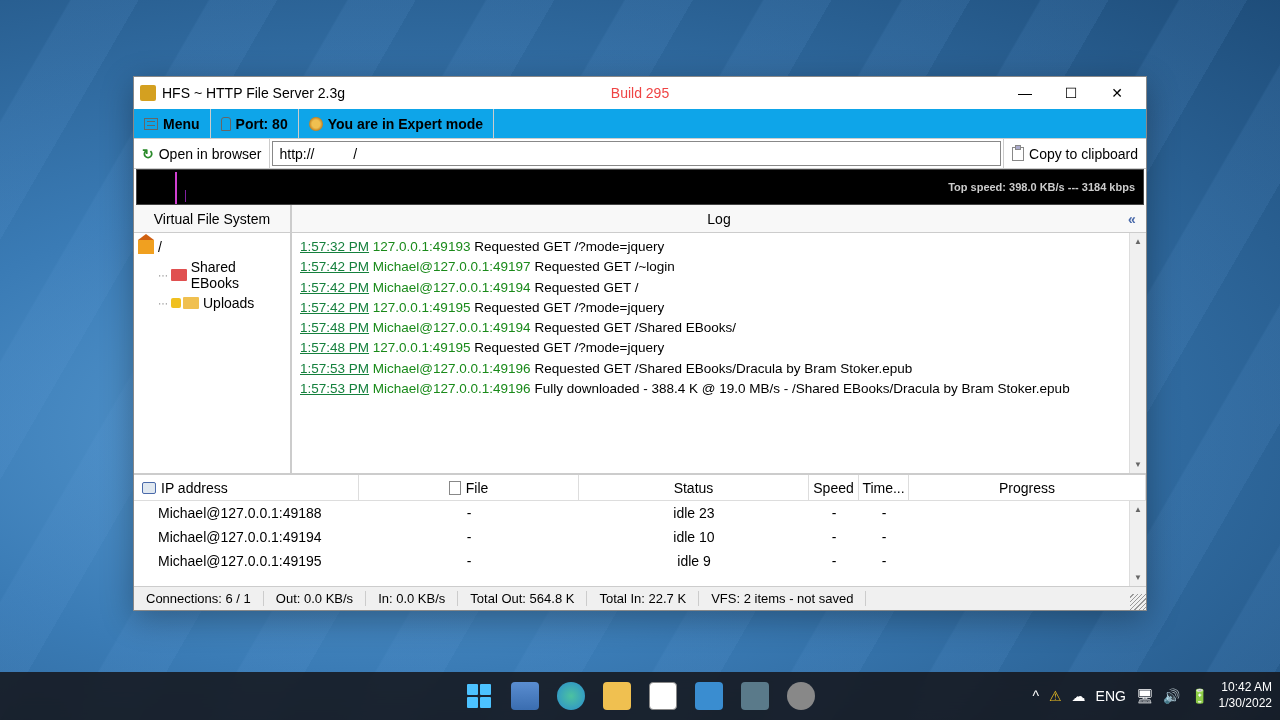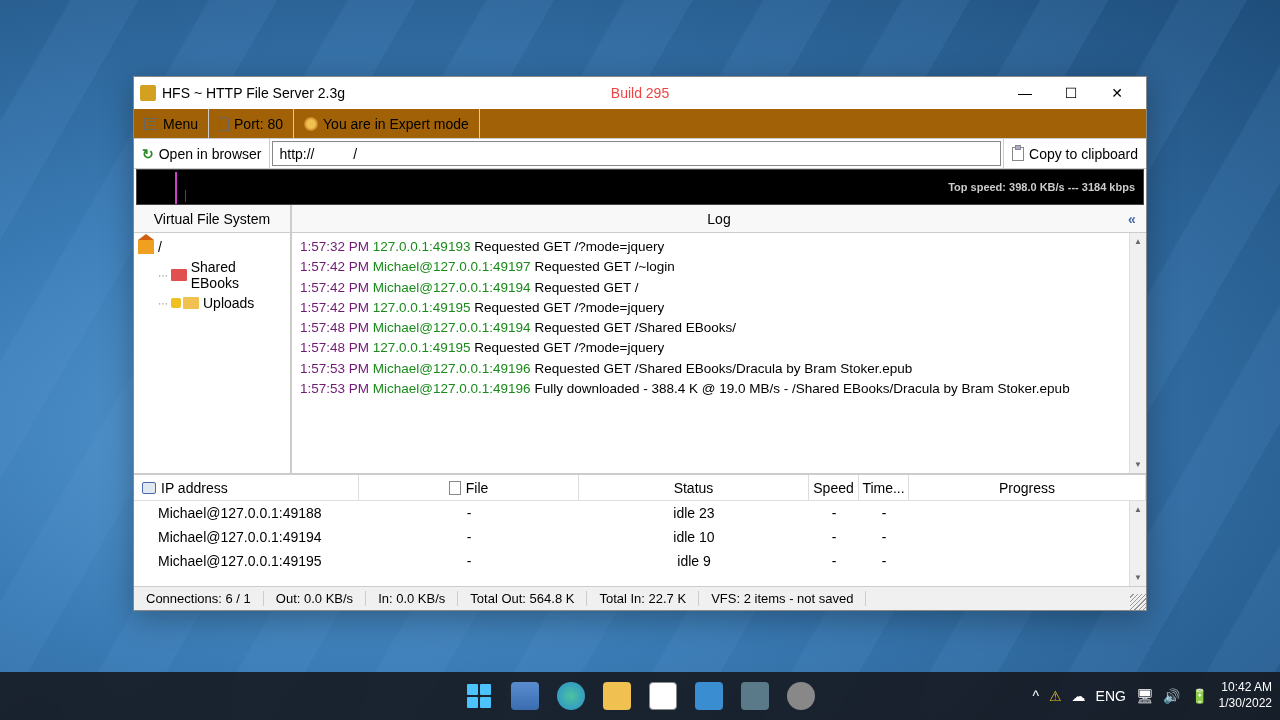--- a/index.html
+++ b/index.html
@@ -6,21 +6,21 @@
 body { width: 1280px; height: 720px; background: linear-gradient(135deg, #2a5d8a 0%, #4a8bc2 25%, #6ba8d8 50%, #4a8bc2 75%, #2a5d8a 100%); position: relative; overflow: hidden; }
 .desktop-bg { position: absolute; inset: 0; background: radial-gradient(ellipse at 30% 60%, #5a9dd4 0%, #3a7bb5 40%, #1e4d7a 100%); }
 .desktop-bg::before { content: ''; position: absolute; inset: 0; background: repeating-linear-gradient(120deg, transparent 0px, transparent 60px, rgba(100,160,220,0.3) 62px, rgba(100,160,220,0.3) 120px); opacity: 0.4; }
 .window { position: absolute; left: 133px; top: 76px; width: 1014px; height: 535px; background: #fff; border: 1px solid #888; box-shadow: 0 8px 30px rgba(0,0,0,0.3); display: flex; flex-direction: column; }
 .titlebar { height: 32px; display: flex; align-items: center; padding: 0 6px; background: #fff; }
 .titlebar-icon { width: 16px; height: 16px; background: #d4a020; border-radius: 2px; margin-right: 6px; }
 .titlebar-title { font-size: 14px; color: #000; }
 .titlebar-build { position: absolute; left: 50%; transform: translateX(-50%); font-size: 14px; color: #ef4444; }
 .titlebar-controls { margin-left: auto; display: flex; }
 .titlebar-btn { width: 46px; height: 32px; display: flex; align-items: center; justify-content: center; font-size: 14px; cursor: pointer; }
-.toolbar { height: 30px; display: flex; align-items: stretch; border-bottom: 1px solid #ccc; background: #a16207; }
+.toolbar { height: 30px; display: flex; align-items: stretch; border-bottom: 1px solid #ccc; background: #0ea5e9; font-weight: bold; }
 .toolbar-btn { display: flex; align-items: center; padding: 0 10px; border-right: 1px solid #ccc; font-size: 14px; cursor: pointer; gap: 5px; }
 .menu-icon { width: 14px; height: 12px; border: 1px solid #666; position: relative; }
 .menu-icon::before, .menu-icon::after { content: ''; position: absolute; left: 2px; right: 2px; height: 1px; background: #666; }
 .menu-icon::before { top: 2px; } .menu-icon::after { top: 6px; }
 .port-icon { width: 10px; height: 14px; border: 1px solid #666; border-radius: 3px 3px 0 0; }
 .expert-icon { width: 14px; height: 14px; background: radial-gradient(circle, #f0c050 40%, #c08020 70%); border-radius: 50%; }
 .urlbar { height: 30px; display: flex; align-items: stretch; border-bottom: 1px solid #ccc; }
 .open-browser-btn { display: flex; align-items: center; padding: 0 8px; gap: 5px; font-size: 14px; cursor: pointer; border-right: 1px solid #ccc; }
 .arrow-icon { color: #2a8a2a; font-weight: bold; }
 .url-input { flex: 1; border: 1px solid #888; margin: 2px; padding: 9px 6px; font-size: 14px; outline: none; }
@@ -41,21 +41,21 @@
 .home-icon::before { content: ''; position: absolute; top: -6px; left: 0; border-left: 8px solid transparent; border-right: 8px solid transparent; border-bottom: 6px solid #d06010; }
 .folder-icon { width: 16px; height: 12px; background: #f0c050; border-radius: 1px; position: relative; }
 .folder-icon.red { background: #e05050; }
 .dotted { color: #888; font-size: 10px; letter-spacing: -1px; }
 .lock-badge { width: 10px; height: 10px; background: #f0c020; border-radius: 2px; margin-right: -2px; }
 .log-panel { flex: 1; display: flex; flex-direction: column; position: relative; }
 .log-header { height: 28px; display: flex; align-items: center; justify-content: center; font-size: 14px; border-bottom: 1px solid #ccc; background: #f8f8f8; position: relative; }
 .collapse-btn { position: absolute; right: 4px; top: 4px; width: 20px; height: 20px; display: flex; align-items: center; justify-content: center; color: #4a6aaa; cursor: pointer; font-weight: bold; }
 .log-content { flex: 1; padding: 4px 8px; font-size: 13.5px; line-height: 1.5; overflow-y: auto; font-family: 'Segoe UI', sans-serif; }
 .log-line { white-space: nowrap; }
-.log-time { color: #701a75; }
+.log-time { color: #15803d; text-decoration: underline; }
 .log-user { color: #1a8a1a; }
 .log-ip { color: #1a8a1a; }
 .log-msg { color: #000; }
 .scrollbar-v { position: absolute; right: 0; top: 28px; bottom: 0; width: 17px; background: #f0f0f0; border-left: 1px solid #ddd; }
 .scrollbar-v::before { content: '▲'; position: absolute; top: 0; width: 100%; text-align: center; font-size: 8px; color: #666; line-height: 17px; }
 .scrollbar-v::after { content: '▼'; position: absolute; bottom: 0; width: 100%; text-align: center; font-size: 8px; color: #666; line-height: 17px; }
 .conn-panel { height: 112px; border-top: 1px solid #ccc; display: flex; flex-direction: column; position: relative; }
 .conn-headers { height: 26px; display: flex; border-bottom: 1px solid #ddd; background: #fff; }
 .conn-th { display: flex; align-items: center; padding: 0 8px; font-size: 14px; border-right: 1px solid #ddd; gap: 5px; }
 .conn-th.center { justify-content: center; }

